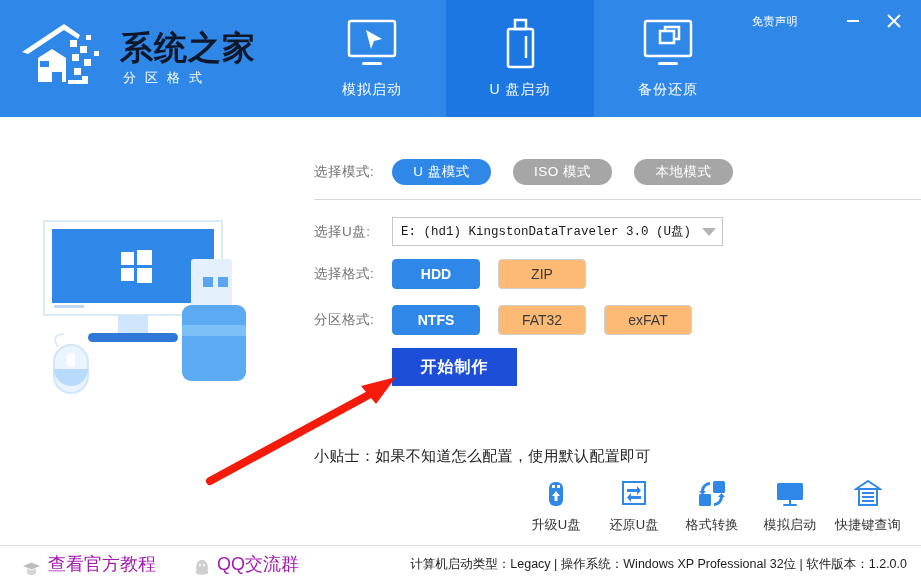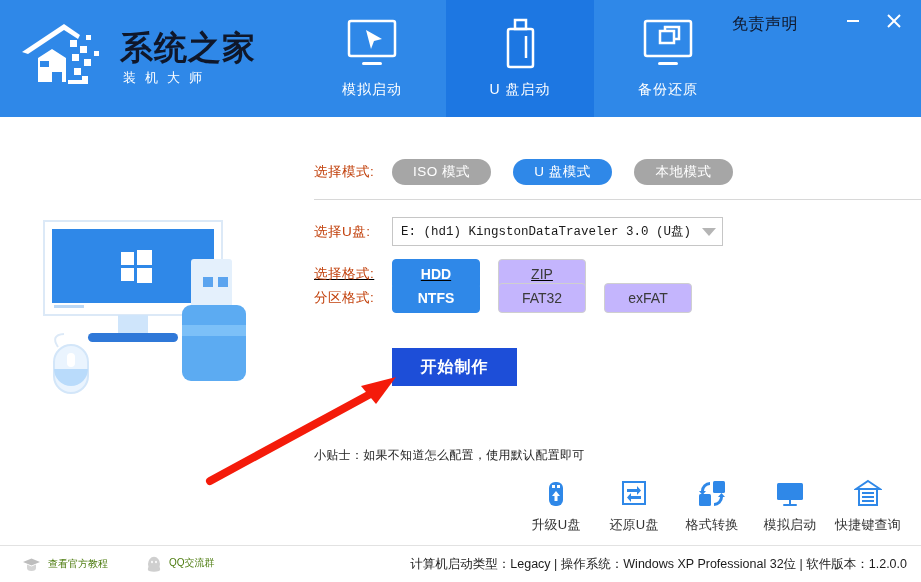--- a/index.html
+++ b/index.html
@@ -41,21 +41,21 @@
     align-items: center; justify-content: center;
     color: #ffffff; cursor: pointer;
     position: relative;
   }
   .nav-item.active { background: #1d77e2; }
   .nav-icon { height: 56px; display: flex; align-items: center; justify-content: center; }
   .nav-label { font-size: 14px; margin-top: 7px; letter-spacing: 1px; }
 
   .disclaimer {
     position: absolute; right: 123px; top: 14px;
-    font-size: 16px; color: #0f172a; cursor: pointer;
+    font-size: 11px; color: #ffffff; cursor: pointer;
     letter-spacing: 0.5px;
   }
   .win-btn {
     position: absolute; top: 8px; width: 30px; height: 26px;
     display: flex; align-items: center; justify-content: center;
     color: #fff; cursor: pointer;
   }
   .win-min { right: 53px; }
   .win-close { right: 12px; }
 
@@ -66,21 +66,21 @@
   }
 
   
   .illus { position: absolute; left: 30px; top: 100px; width: 280px; height: 200px; }
 
   
   .panel { position: absolute; left: 300px; top: 0; width: 621px; height: 428px; }
 
   .row { position: absolute; display: flex; align-items: center; }
   .row-label {
-    font-size: 13.5px; color: #c2410c; width: 78px;
+    font-size: 13.5px; color: #737373; width: 78px;
     text-align: left; letter-spacing: 0.5px;
   }
 
   .mode-row { left: 14px; top: 42px; }
   .pill {
     height: 26px; min-width: 99px; border-radius: 13px;
     display: flex; align-items: center; justify-content: center;
     font-size: 13.5px; color: #ffffff; background: #a6a6a6;
     margin-right: 22px; cursor: pointer; letter-spacing: 0.5px;
     padding: 0 10px;
@@ -102,44 +102,44 @@
     font-family: "Liberation Mono", "DejaVu Sans Mono", monospace;
     font-size: 12.5px; color: #1a1a1a; white-space: nowrap;
     flex: 1 1 auto; overflow: hidden;
   }
   .caret {
     width: 0; height: 0; margin-left: 4px;
     border-left: 7px solid transparent; border-right: 7px solid transparent;
     border-top: 8px solid #b5b5b5; flex: 0 0 auto;
   }
 
-  .fmt-row { left: 14px; top: 142px; text-decoration: underline; }
-  .part-row { left: 14px; top: 166px; }
+  .fmt-row { left: 14px; top: 142px; }
+  .part-row { left: 14px; top: 188px; }
   .rect-btn {
     width: 88px; height: 30px; border-radius: 4px;
     display: flex; align-items: center; justify-content: center;
     font-size: 14px; cursor: pointer; margin-right: 18px;
-    border: 1px solid #cfcfcf; background: #c4b5fd; color: #3a3a3a;
+    border: 1px solid #cfcfcf; background: #fdba74; color: #3a3a3a;
   }
   .rect-btn.active {
     background: #2f88e8; color: #ffffff; border-color: #2f88e8;
     font-weight: bold;
   }
 
   .start-btn {
     position: absolute; left: 92px; top: 231px;
     width: 125px; height: 38px; background: #1d4ed8;
     color: #ffffff; font-size: 16px; font-weight: bold;
     display: flex; align-items: center; justify-content: center;
     cursor: pointer; letter-spacing: 1px;
   }
 
   .tip {
     position: absolute; left: 14px; top: 330px;
-    font-size: 12px; color: #222222; letter-spacing: 0.3px;
+    font-size: 15px; color: #222222; letter-spacing: 0.3px;
   }
 
   
   .arrow-layer {
     position: absolute; left: 0; top: 0; width: 921px; height: 582px;
     pointer-events: none;
   }
 
   
   .tools {
@@ -154,22 +154,22 @@
   .tool-icon { height: 32px; display: flex; align-items: center; justify-content: center; }
   .tool-label { font-size: 13px; color: #333333; margin-top: 6px; letter-spacing: 0.2px; }
 
   
   .statusbar {
     position: absolute; left: 0; top: 545px; width: 921px; height: 37px;
     background: #ffffff; border-top: 1px solid #e2e2e2;
     display: flex; align-items: center;
   }
   .status-link {
-    display: flex; align-items: flex-start; cursor: pointer;
-    font-size: 10px; color: #4d7c0f; margin-left: 22px;
+    display: flex; align-items: flex-end; cursor: pointer;
+    font-size: 18px; color: #a21caf; margin-left: 22px;
   }
   .status-link .si { margin-right: 7px; display: flex; align-items: center; }
   .status-info {
     position: absolute; right: 14px;
     font-family: Liberation Sans, sans-serif;
     font-size: 12.5px; color: #1c1c1c; white-space: nowrap;
   }
 </style>
 </head>
 <body>
@@ -188,21 +188,21 @@
         <rect x="66" y="41" width="7" height="7" fill="#ffffff"></rect>
         <rect x="56" y="50" width="7" height="7" fill="#ffffff"></rect>
         <rect x="68" y="17" width="5" height="5" fill="#ffffff"></rect>
         <rect x="76" y="33" width="5" height="5" fill="#ffffff"></rect>
         <rect x="64" y="58" width="6" height="6" fill="#ffffff"></rect>
         <rect x="50" y="62" width="20" height="4" fill="#ffffff"></rect>
       </svg>
     </div>
     <div class="brand-text">
       <div class="brand-title">系统之家</div>
-      <div class="brand-sub">装机大师</div>
+      <div class="brand-sub">分区格式</div>
     </div>
   </div>
 
   <div class="nav">
 
     <div class="nav-item">
       <div class="nav-icon">
         <svg width="60" height="56" viewBox="0 0 60 56">
           <rect x="7" y="3" width="46" height="35" rx="2" fill="none" stroke="#ffffff" stroke-width="2.5"></rect>
           <path d="M24 12 L40 21 L32 23 L29 31 Z" fill="#ffffff"></path>
@@ -281,22 +281,22 @@
       <rect x="24" y="128" width="34" height="48" rx="17" fill="#eaf4fe" stroke="#d3e6f9" stroke-width="2"></rect>
       <path d="M24 152 a17 17 0 0 0 34 0 z" fill="#b9dbfb"></path>
       <rect x="37" y="136" width="8" height="14" rx="4" fill="#ffffff"></rect>
     </svg>
   </div>
 
   <div class="panel">
 
     <div class="row mode-row">
       <div class="row-label">选择模式:</div>
+      <div class="pill active">U 盘模式</div>
       <div class="pill">ISO 模式</div>
-      <div class="pill active">U 盘模式</div>
       <div class="pill">本地模式</div>
     </div>
 
     <div class="divider"></div>
 
     <div class="row usb-row">
       <div class="row-label">选择U盘:</div>
       <div class="select-box">
         <div class="select-value">E: (hd1) KingstonDataTraveler 3.0 (U盘) 26.82GB</div>
         <div class="caret"></div>

